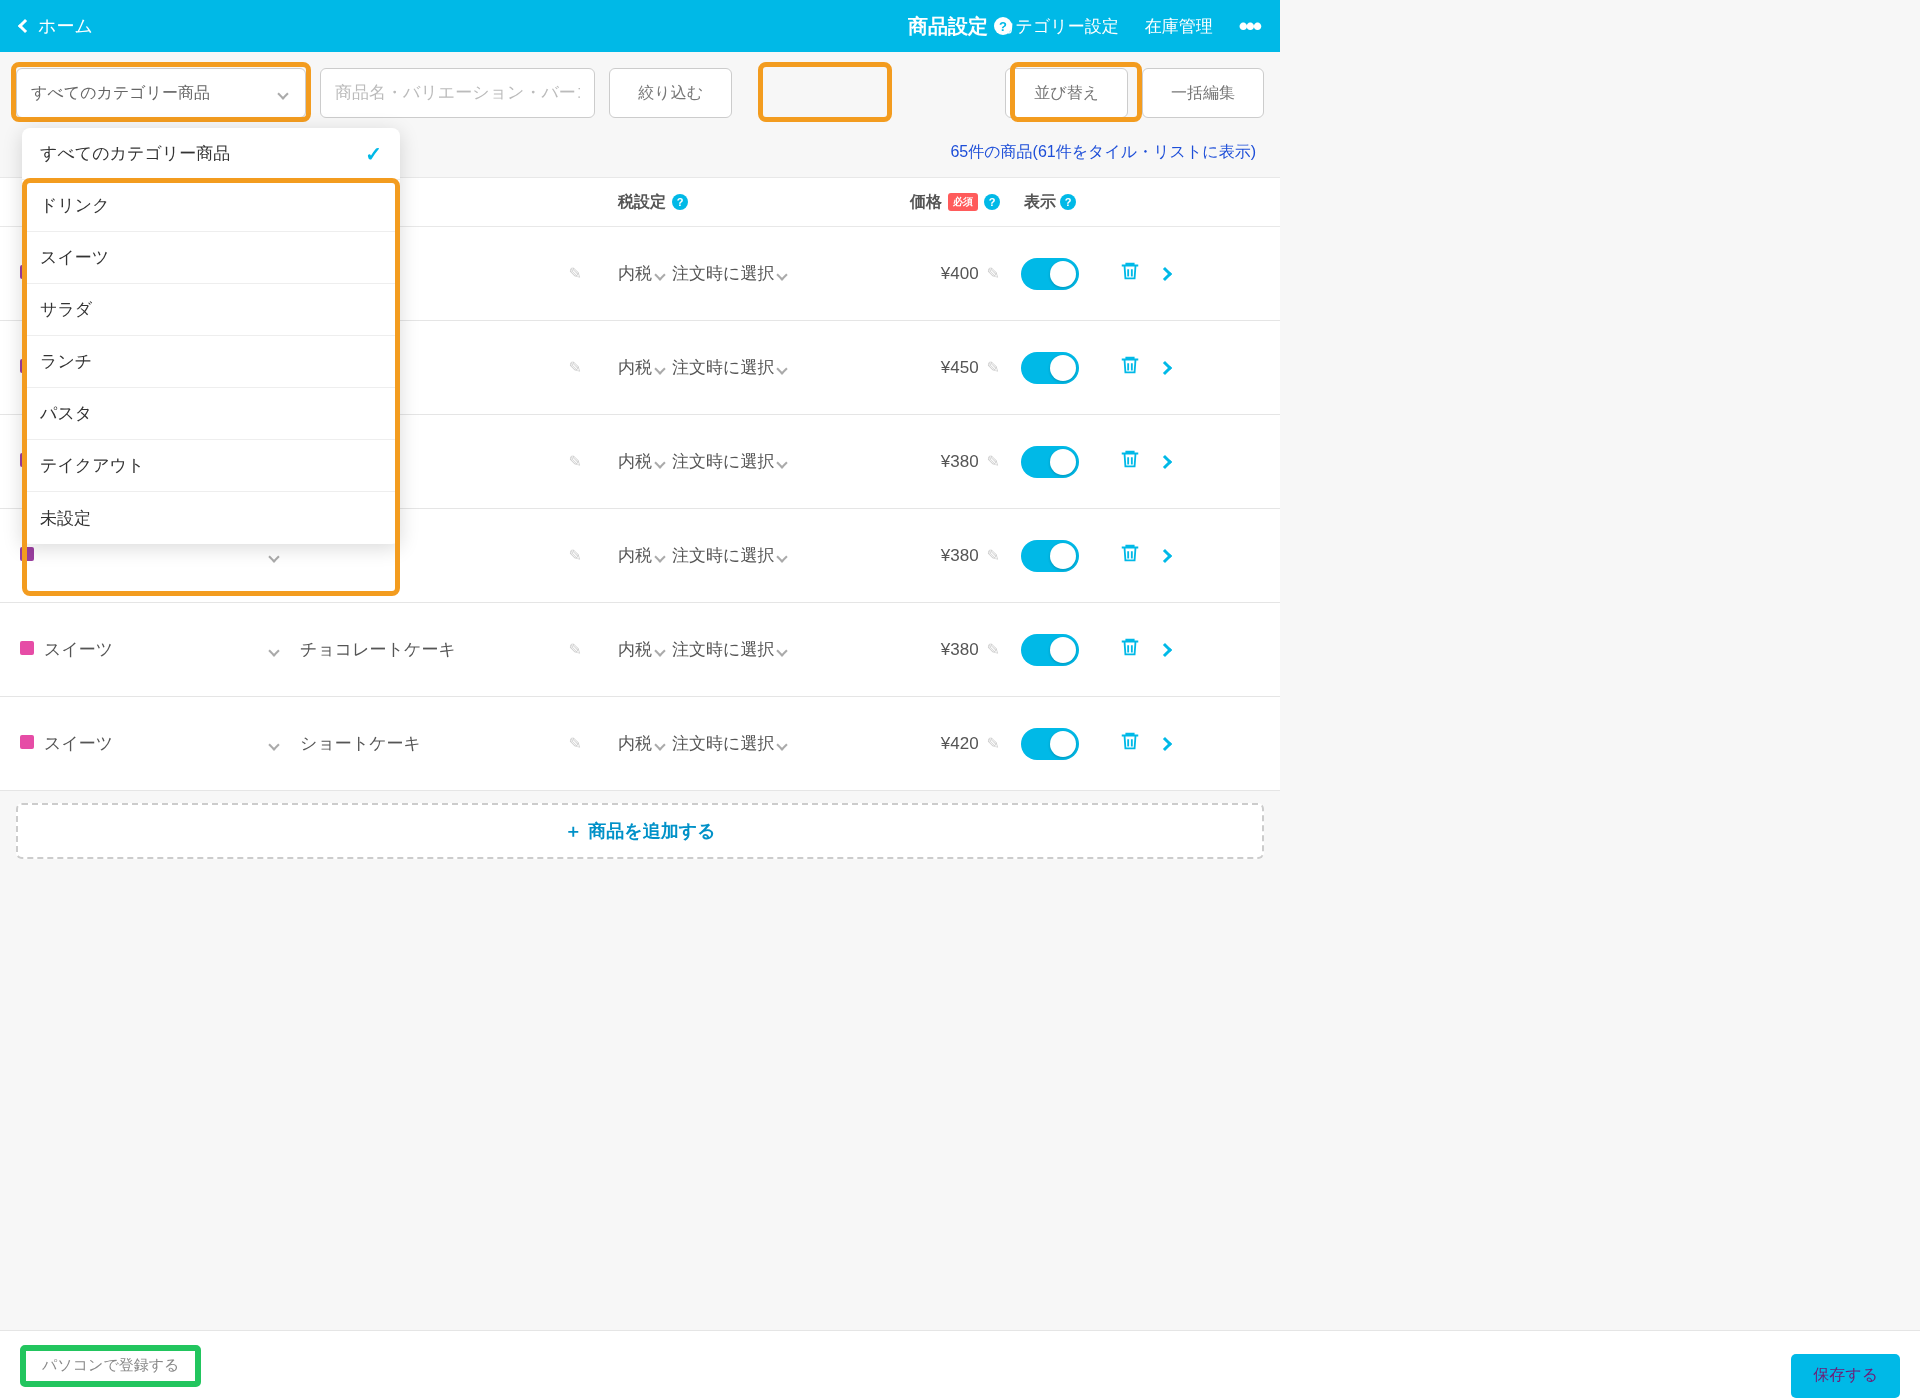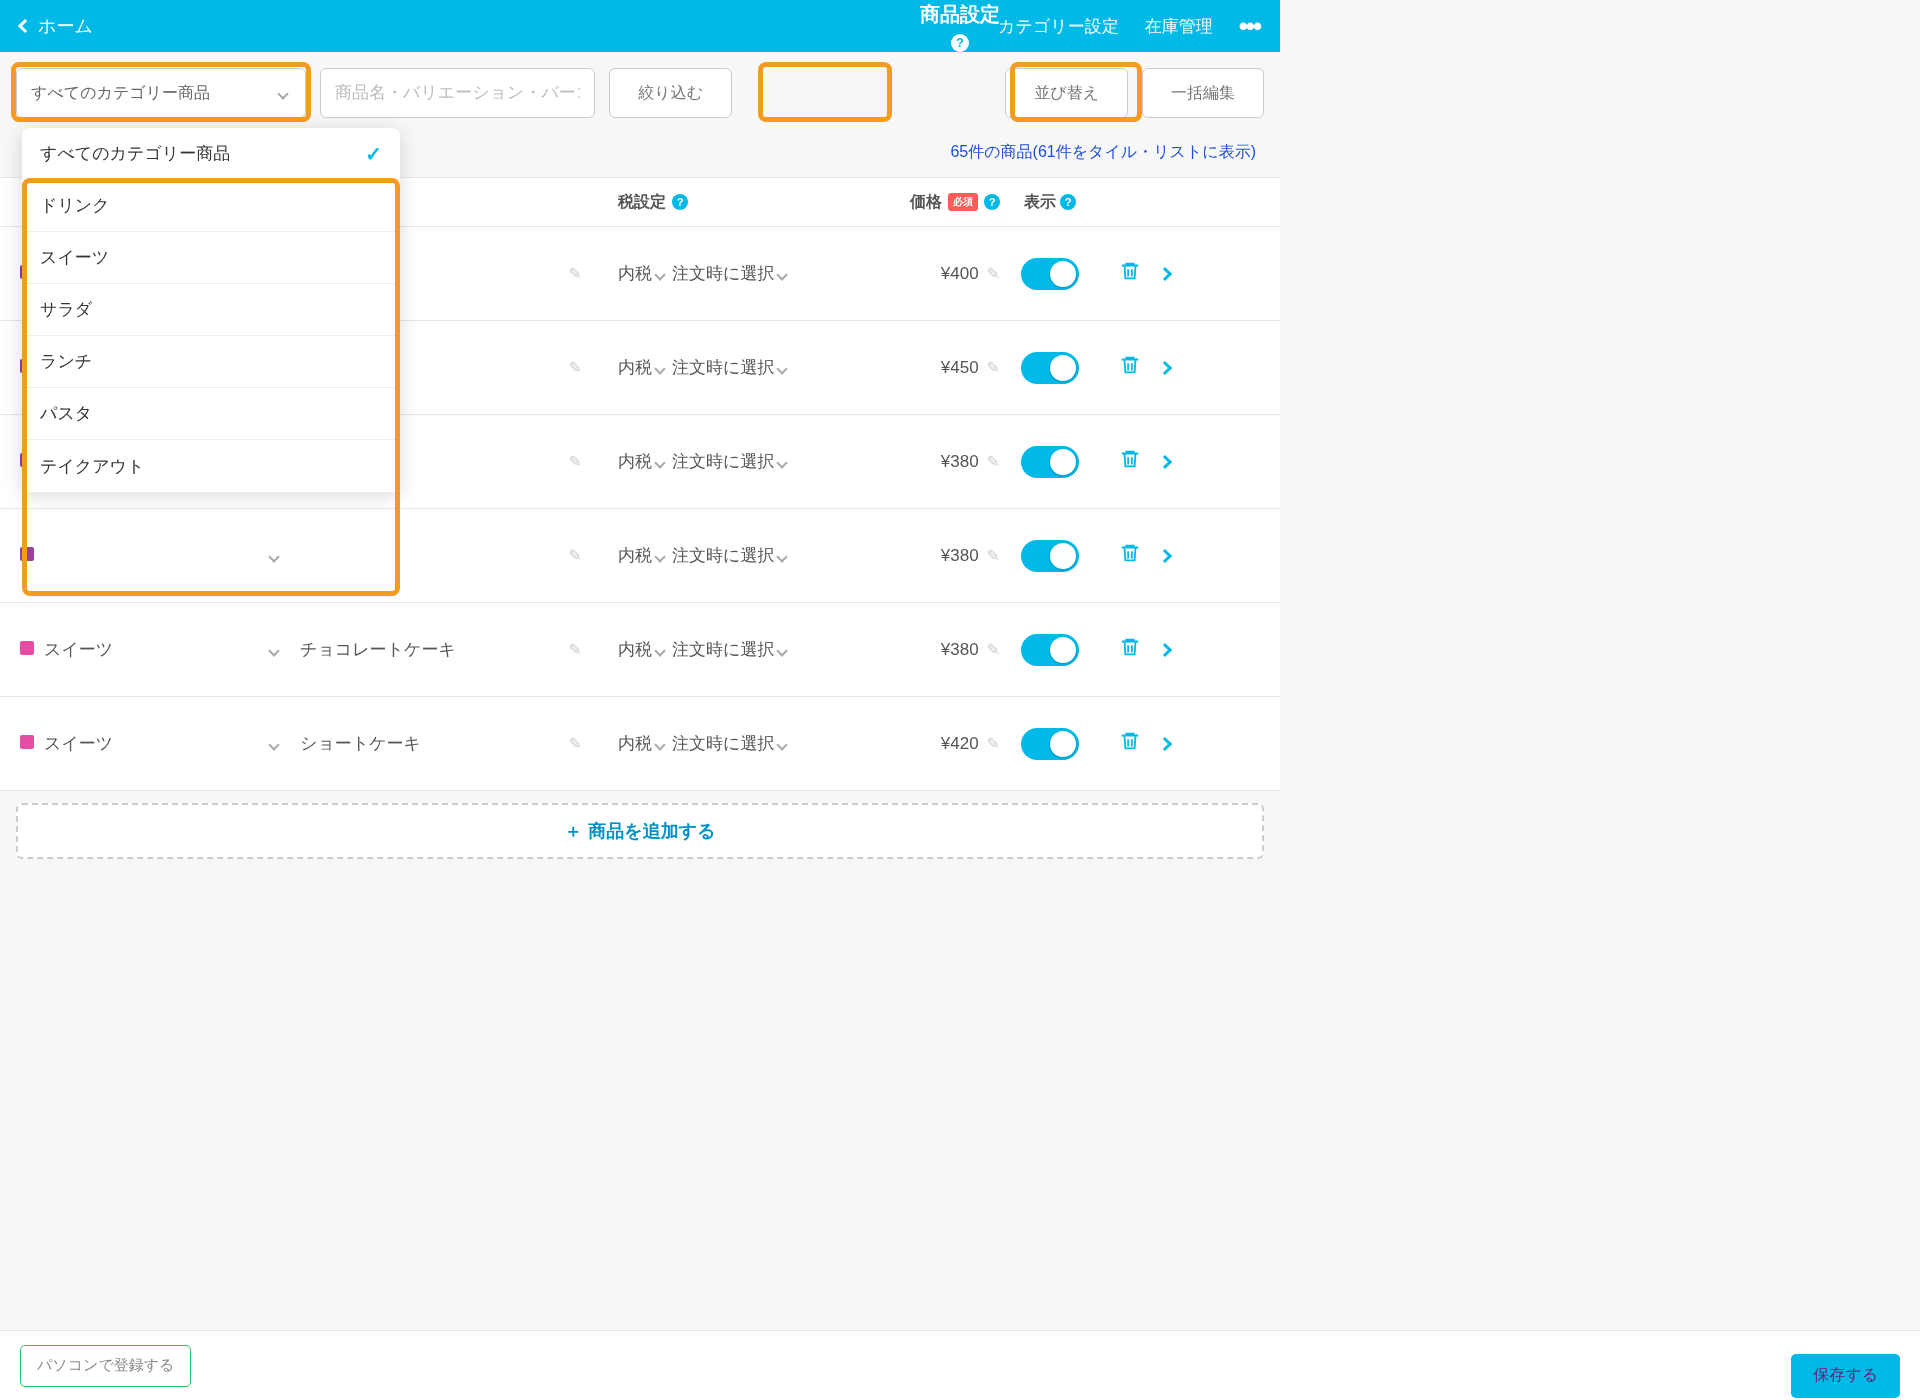--- a/index.html
+++ b/index.html
@@ -2,21 +2,21 @@
 <html><head>
 <meta charset="utf-8">
 <style>
 * { margin: 0; padding: 0; box-sizing: border-box; font-family: -apple-system, "Hiragino Sans", "Hiragino Kaku Gothic ProN", sans-serif; }
 body { width: 1280px; height: 933px; overflow: hidden; background: #f7f7f7; color: #333; }
 
 
 .header { height: 52px; background: #00b9e7; color: #fff; display: flex; align-items: center; padding: 0 20px; }
 .back { display: flex; align-items: center; cursor: pointer; font-size: 18px; }
 .back-chev { display:inline-block; width: 10px; height: 10px; border-left: 3px solid #fff; border-bottom: 3px solid #fff; transform: rotate(45deg); margin-right: 8px; }
-.header-title { position: absolute; left: 50%; transform: translateX(-50%); font-size: 20px; font-weight: 600; display: flex; align-items: center; gap: 6px; flex-direction: column; }
+.header-title { position: absolute; left: 50%; transform: translateX(-50%); font-size: 20px; font-weight: 600; display: flex; align-items: center; gap: 6px; }
 .help-badge { width: 18px; height: 18px; border-radius: 50%; background: #fff; color: #00b9e7; font-size: 13px; font-weight: bold; display: inline-flex; align-items: center; justify-content: center; }
 .header-right { margin-left: auto; display: flex; gap: 26px; font-size: 17px; align-items: center; }
 .dots { font-size: 26px; letter-spacing: -2px; font-weight: bold; }
 
 
 .filter-bar { height: 82px; display: flex; align-items: center; gap: 14px; padding: 0 16px; background: #f7f7f7; position: relative; }
 .cat-select { width: 290px; height: 50px; border: 1px solid #ccc; border-radius: 6px; background: #fff; display: flex; align-items: center; padding: 0 14px; justify-content: space-between; color: #666; font-size: 16px; cursor: pointer; }
 .search-input { flex: 1; max-width: 410px; height: 50px; border: 1px solid #ccc; border-radius: 6px; padding: 0 14px; font-size: 17px; color: #999; background: #fff; }
 .search-input::placeholder { color: #bbb; }
 .btn { height: 50px; border: 1px solid #ccc; border-radius: 6px; background: #fff; color: #777; font-size: 16px; padding: 0 28px; cursor: pointer; }
@@ -60,21 +60,21 @@
 .chev-d { display: inline-block; width: 8px; height: 8px; border-right: 2px solid #aaa; border-bottom: 2px solid #aaa; transform: rotate(45deg); margin: 0 4px -2px 4px; }
 .pencil { color: #ccc; font-size: 16px; }
 .toggle { width: 58px; height: 32px; background: #00b9e7; border-radius: 16px; position: relative; cursor: pointer; margin: 0 auto;}
 .toggle::after { content:''; position:absolute; right: 3px; top: 3px; width: 26px; height: 26px; background: #fff; border-radius: 50%; box-shadow: 0 1px 3px rgba(0,0,0,0.2); }
 .trash { color: #00b9e7; cursor: pointer; text-align: center; }
 .arrow-r { display: inline-block; width: 10px; height: 10px; border-right: 3px solid #00b9e7; border-top: 3px solid #00b9e7; transform: rotate(45deg); }
 
 .add-row { margin: 12px 16px; height: 56px; border: 2px dashed #ccc; border-radius: 6px; display: flex; align-items: center; justify-content: center; color: #0091c8; font-size: 18px; font-weight: 600; background: #fff; cursor: pointer; gap: 6px;}
 
 .footer { position: absolute; bottom: 0; left: 0; right: 0; height: 70px; background: #fff; border-top: 1px solid #e5e5e5; display: flex; align-items: center; padding: 0 20px; }
-.pc-btn { height: 42px; border: 1px solid #22c55e; border-radius: 5px; background: #fff; color: #888; padding: 0 16px; font-size: 15px; cursor: pointer; }
+.pc-btn { height: 42px; border: 6px solid #22c55e; border-radius: 5px; background: #fff; color: #888; padding: 0 16px; font-size: 15px; cursor: pointer; }
 .save-btn { margin-left: auto; height: 44px; background: #00b9e7; color: #701a75; border: none; border-radius: 5px; padding: 0 22px; font-size: 16px; cursor: pointer; margin-top: 20px; }
 
 .tax-sel { display: flex; align-items: center; }
 </style>
 </head>
 <body>
 
 <div class="header">
   <div class="back">
     <span class="back-chev"></span>
@@ -354,19 +354,22 @@
     </div>
     <div class="dropdown-item">
       <span>ランチ</span>
     </div>
     <div class="dropdown-item">
       <span>パスタ</span>
     </div>
     <div class="dropdown-item">
       <span>テイクアウト</span>
     </div>
+    <div class="dropdown-item">
+      <span>未設定</span>
+    </div>
   </div>
 <div class="dropdown-box"></div>
 
 <div class="footer">
   <button class="pc-btn">パソコンで登録する</button>
   <button class="save-btn">保存する</button>
 </div>
 
 </body></html>

